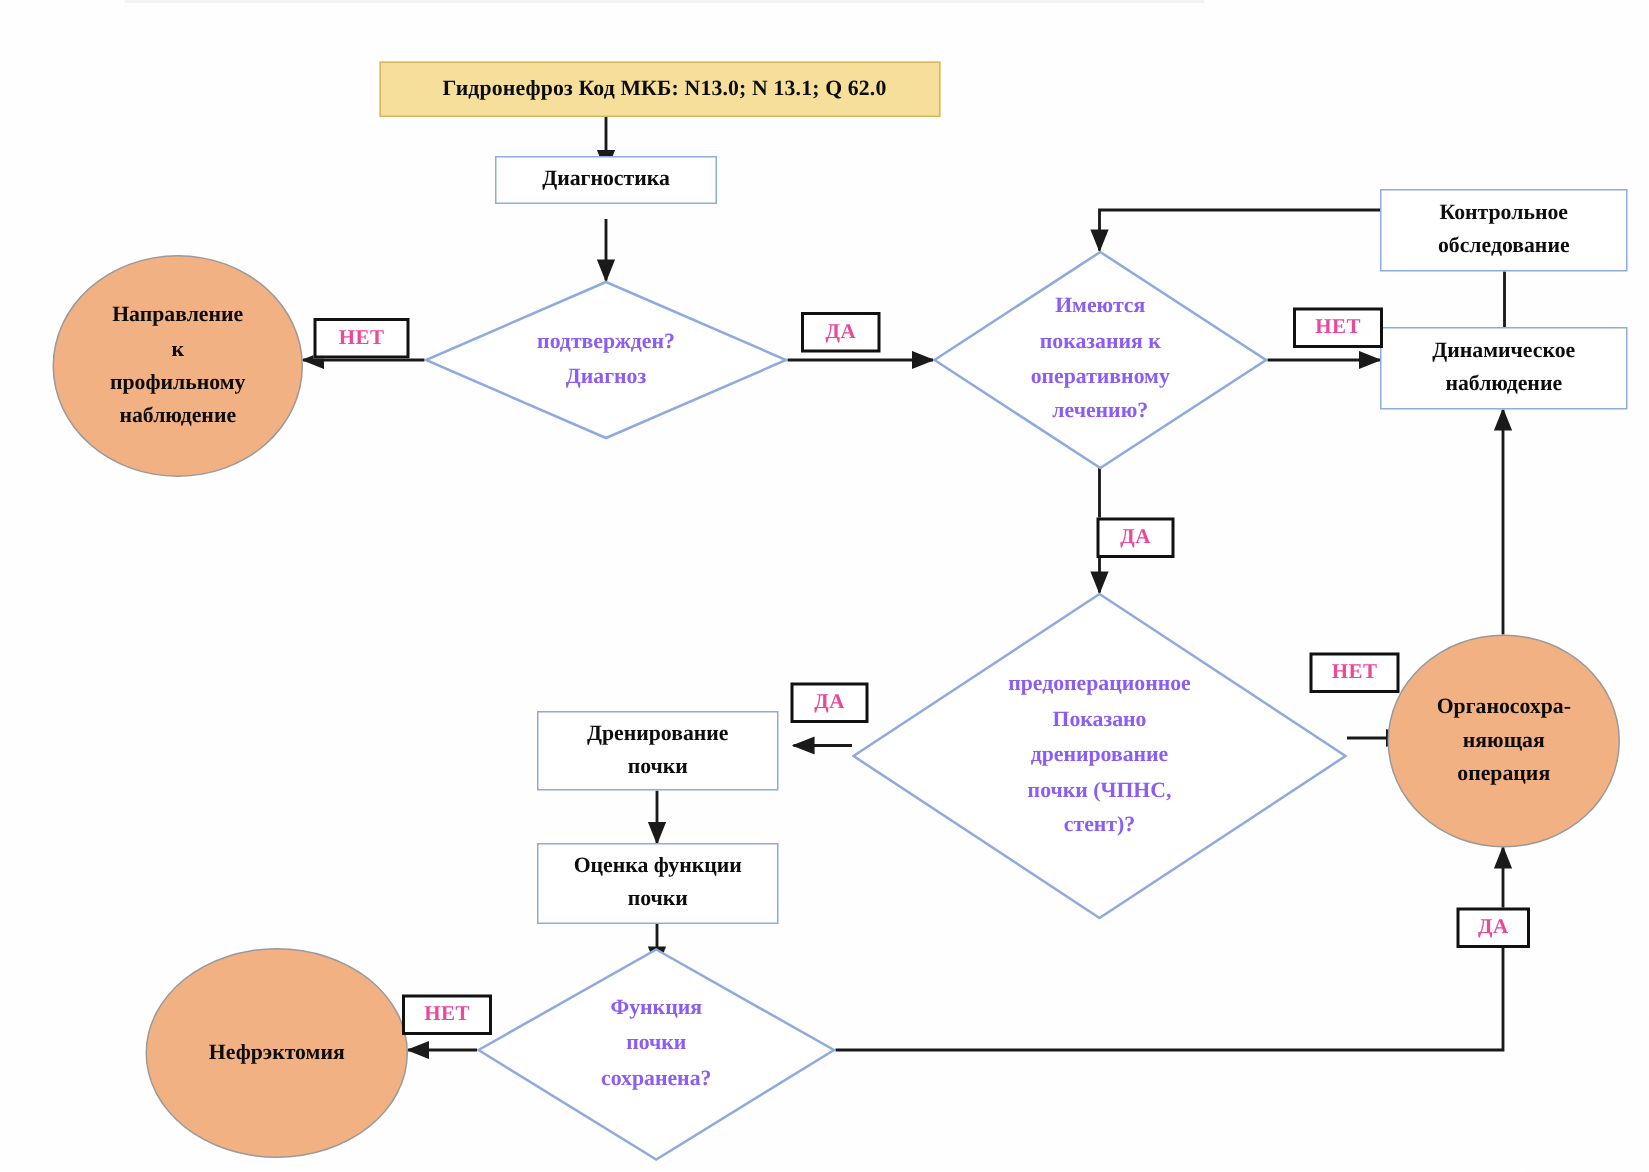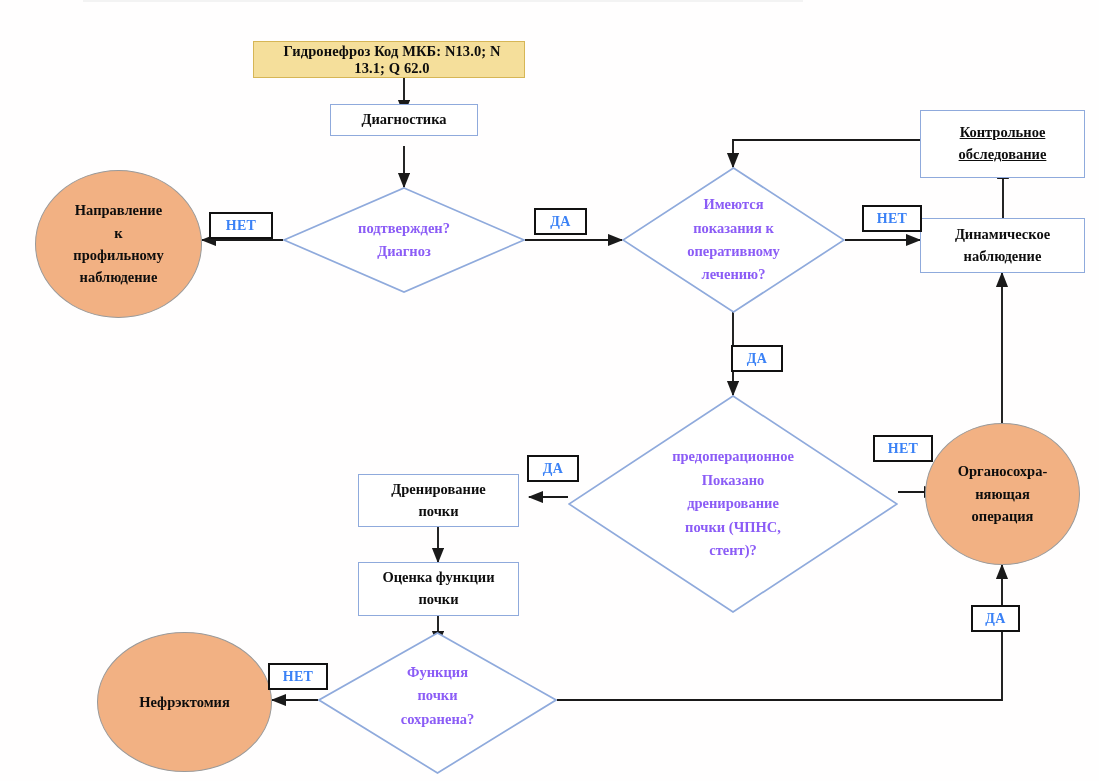--- a/index.html
+++ b/index.html
@@ -22,21 +22,21 @@
         font-size:14.5px;line-height:1.55;}
 
   
   .dia{background:transparent;border:none;}
   .dia .dtext{position:relative;z-index:2;font-size:14.5px;line-height:1.62;
               font-weight:bold;color:#8b5cf6;text-align:center;width:92%;}
   .dia svg{position:absolute;left:0;top:0;width:100%;height:100%;z-index:1;}
 
   
   .elabel{position:absolute;box-sizing:border-box;background:#ffffff;
-          border:2px solid #111;font-size:14px;font-weight:bold;color:#3b82f6;
+          border:2px solid #111;font-size:14px;font-weight:bold;color:#ec4899;
           display:flex;align-items:center;justify-content:center;z-index:6;
           font-family:"Liberation Serif",serif;letter-spacing:.3px;}
 
   .topnick{position:absolute;left:83px;top:0;width:720px;height:2px;
            background:#f3f3f3;}
 </style>
 </head>
 <body>
 
 <div id="stage">
@@ -76,21 +76,21 @@
       <path d="M318,700 L272,700"></path>
 
       <path d="M557,700 L1002,700 L1002,565"></path>
 
       <path d="M1002,423 L1002,273"></path>
 
       <path d="M920,140 L733,140 L733,167"></path>
     </g>
   </svg>
 
-  <div class="node banner" style="left:253px;top:41px;width:272px;height:37px;padding-left:16px;">
+  <div class="node banner" style="left:253px;top:41px;width:374px;height:37px;padding-left:16px;">
     <span>Гидронефроз Код МКБ: N13.0; N 13.1; Q 62.0</span>
   </div>
 
   <div class="node proc" style="left:330px;top:104px;width:148px;height:32px;">
     <span>Диагностика</span>
   </div>
 
   <div class="node dia" style="left:283px;top:187px;width:242px;height:106px;">
     <svg viewBox="0 0 242 106" preserveAspectRatio="none">
       <polygon points="121,1 241,53 121,105 1,53" fill="#ffffff" stroke="#8FAADC" stroke-width="1.7"></polygon>
@@ -115,21 +115,21 @@
       <polygon points="111.5,1 222,73 111.5,145 1,73" fill="#ffffff" stroke="#8FAADC" stroke-width="1.7"></polygon>
     </svg>
     <div class="dtext">
       <div>Имеются</div>
       <div>показания к</div>
       <div>оперативному</div>
       <div>лечению?</div>
     </div>
   </div>
 
-  <div class="node proc" style="left:920px;top:110px;width:165px;height:68px;text-decoration:underline;">
+  <div class="node proc" style="left:920px;top:126px;width:165px;height:55px;">
     <div>
       <div>Контрольное</div>
       <div>обследование</div>
     </div>
   </div>
 
   <div class="node proc" style="left:920px;top:218px;width:165px;height:55px;">
     <div>
       <div>Динамическое</div>
       <div>наблюдение</div>

